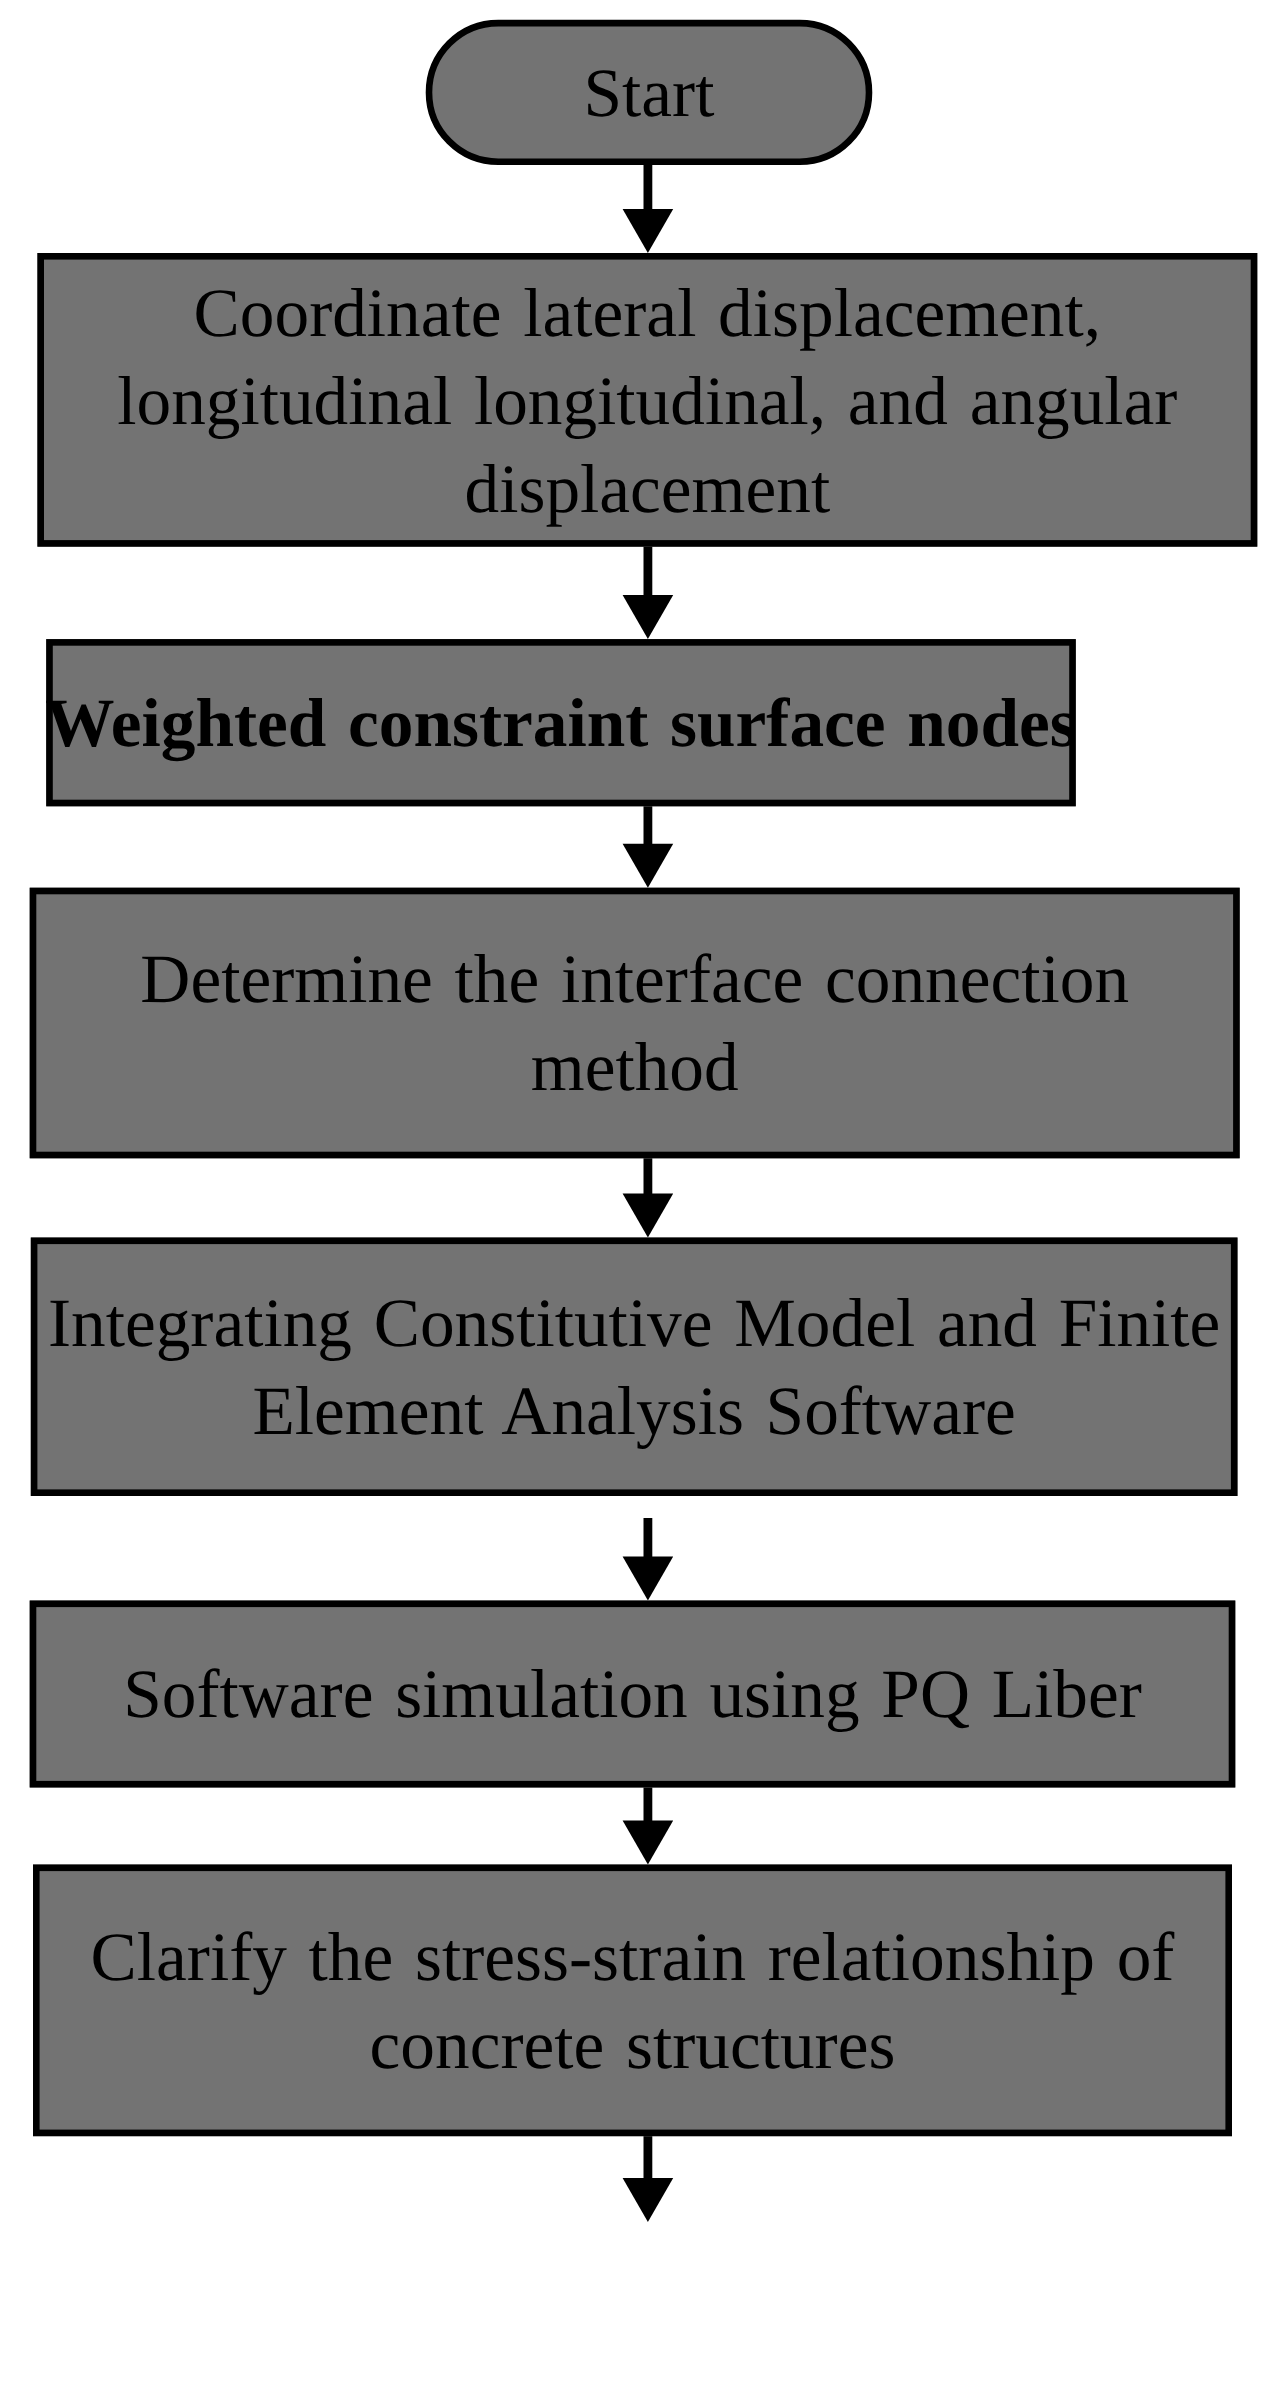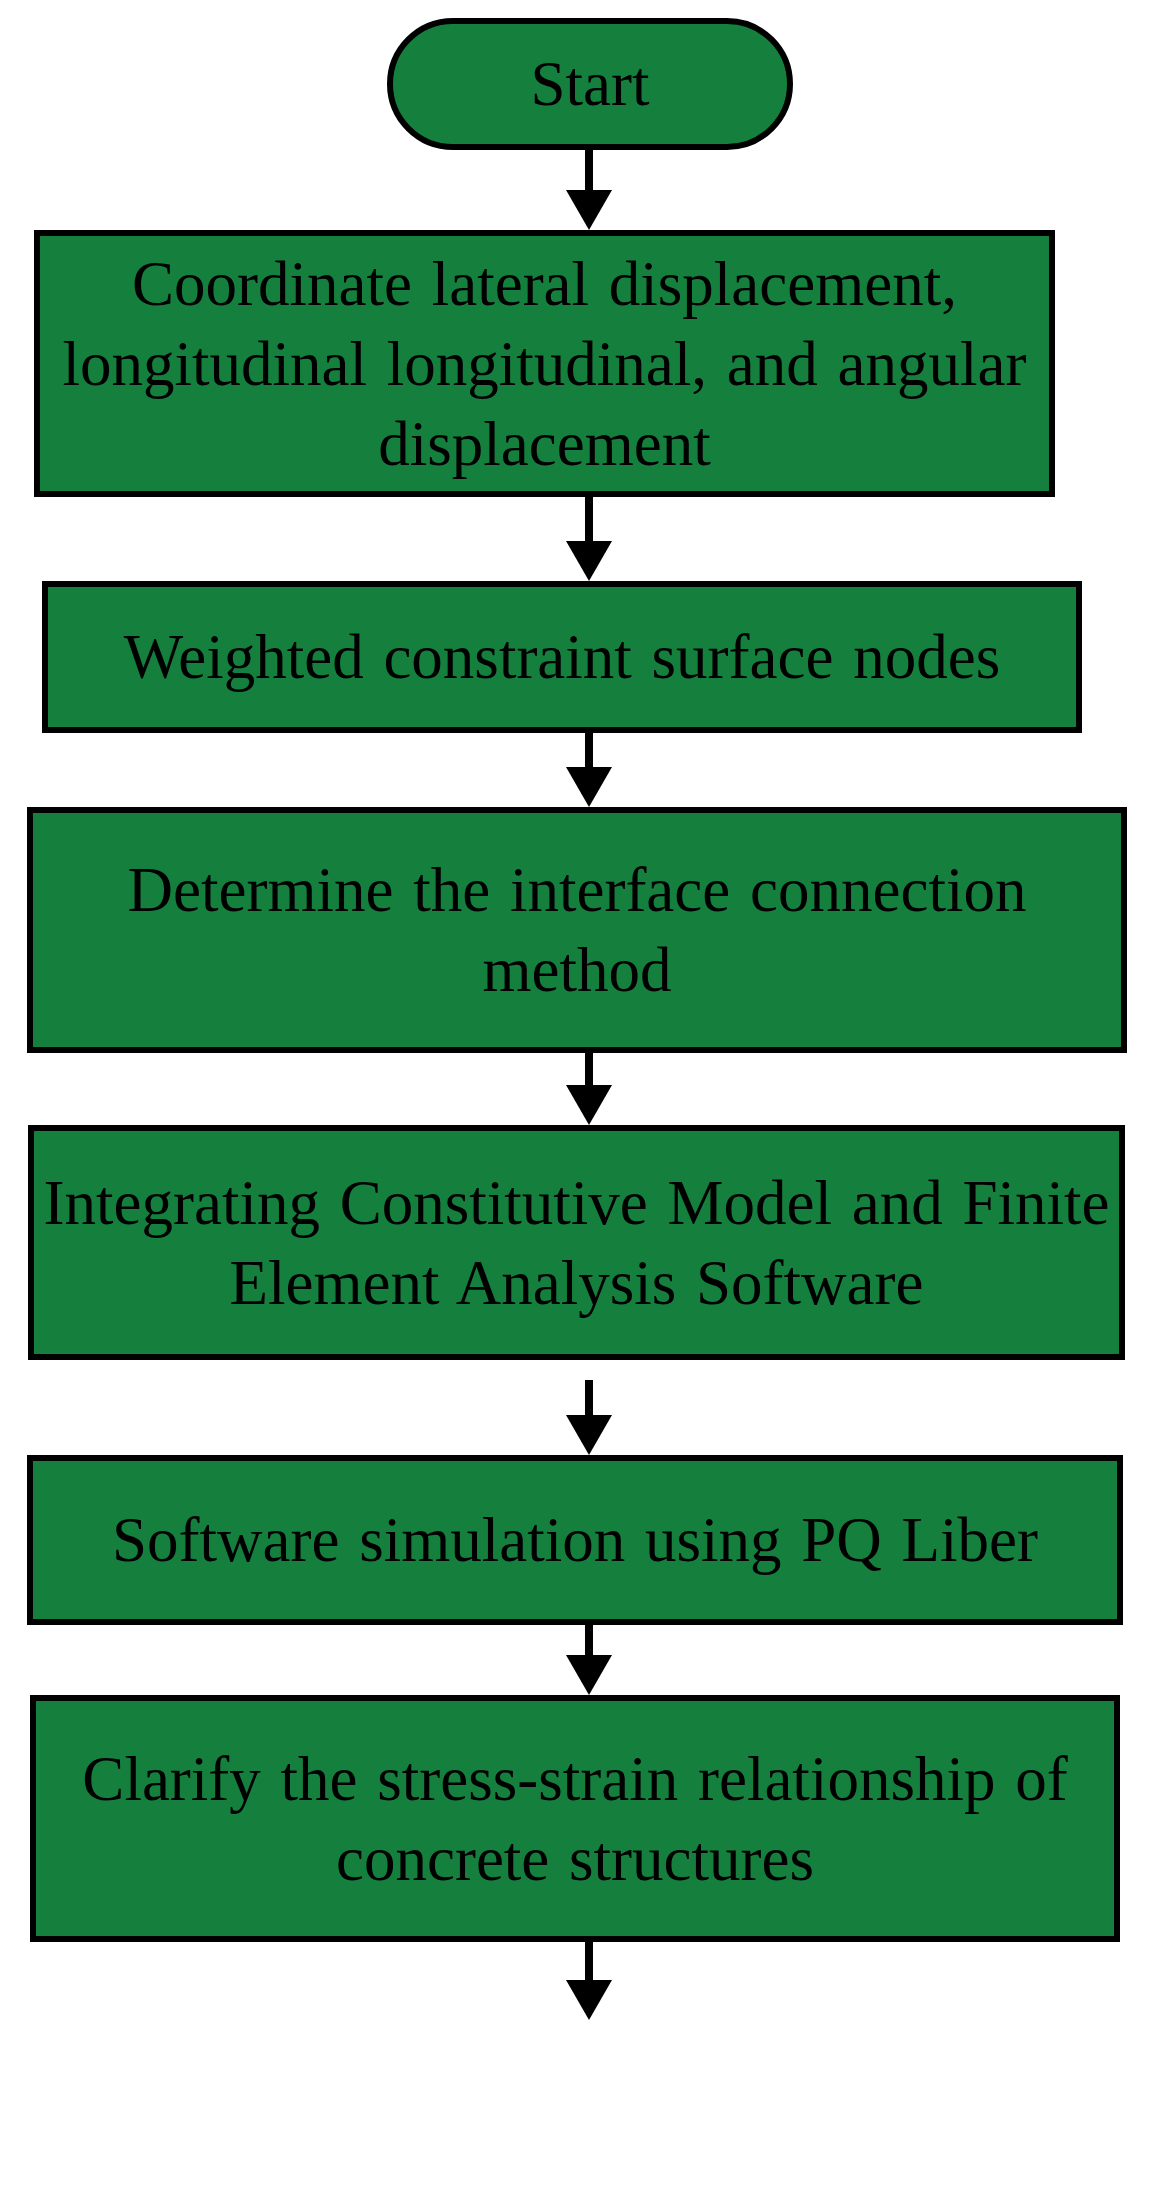--- a/index.html
+++ b/index.html
@@ -9,21 +9,21 @@
     height: 2188px;
     background: #ffffff;
     font-family: "Liberation Serif", "DejaVu Serif", serif;
     color: #000000;
     overflow: hidden;
   }
   .node {
     position: absolute;
     box-sizing: border-box;
     border: 6px solid #000000;
-    background: #15803d;
+    background: #737373;
     display: flex;
     flex-direction: column;
     justify-content: center;
     align-items: center;
     text-align: center;
     font-size: 63px;
     line-height: 80px;
     word-spacing: 4px;
   }
   .terminator { border-radius: 999px; }
@@ -53,32 +53,32 @@
 
   <div class="node terminator" style="left:387px; top:18px; width:406px; height:132px;">
     <div class="line">Start</div>
   </div>
 
   <div class="arrow" style="left:566px; top:150px; height:80px;">
     <div class="arrow-stem"></div>
     <div class="arrow-head"></div>
   </div>
 
-  <div class="node" style="left:34px; top:230px; width:1021px; height:267px;">
+  <div class="node" style="left:34px; top:230px; width:1109px; height:267px;">
     <div class="line">Coordinate lateral displacement,</div>
     <div class="line">longitudinal longitudinal, and angular</div>
     <div class="line">displacement</div>
   </div>
 
   <div class="arrow" style="left:566px; top:497px; height:84px;">
     <div class="arrow-stem"></div>
     <div class="arrow-head"></div>
   </div>
 
-  <div class="node" style="left:42px; top:581px; width:1040px; height:152px;">
+  <div class="node" style="left:42px; top:581px; width:936px; height:152px;font-weight:bold;">
     <div class="line">Weighted constraint surface nodes</div>
   </div>
 
   <div class="arrow" style="left:566px; top:733px; height:74px;">
     <div class="arrow-stem"></div>
     <div class="arrow-head"></div>
   </div>
 
   <div class="node" style="left:27px; top:807px; width:1100px; height:246px;">
     <div class="line">Determine the interface connection</div>

